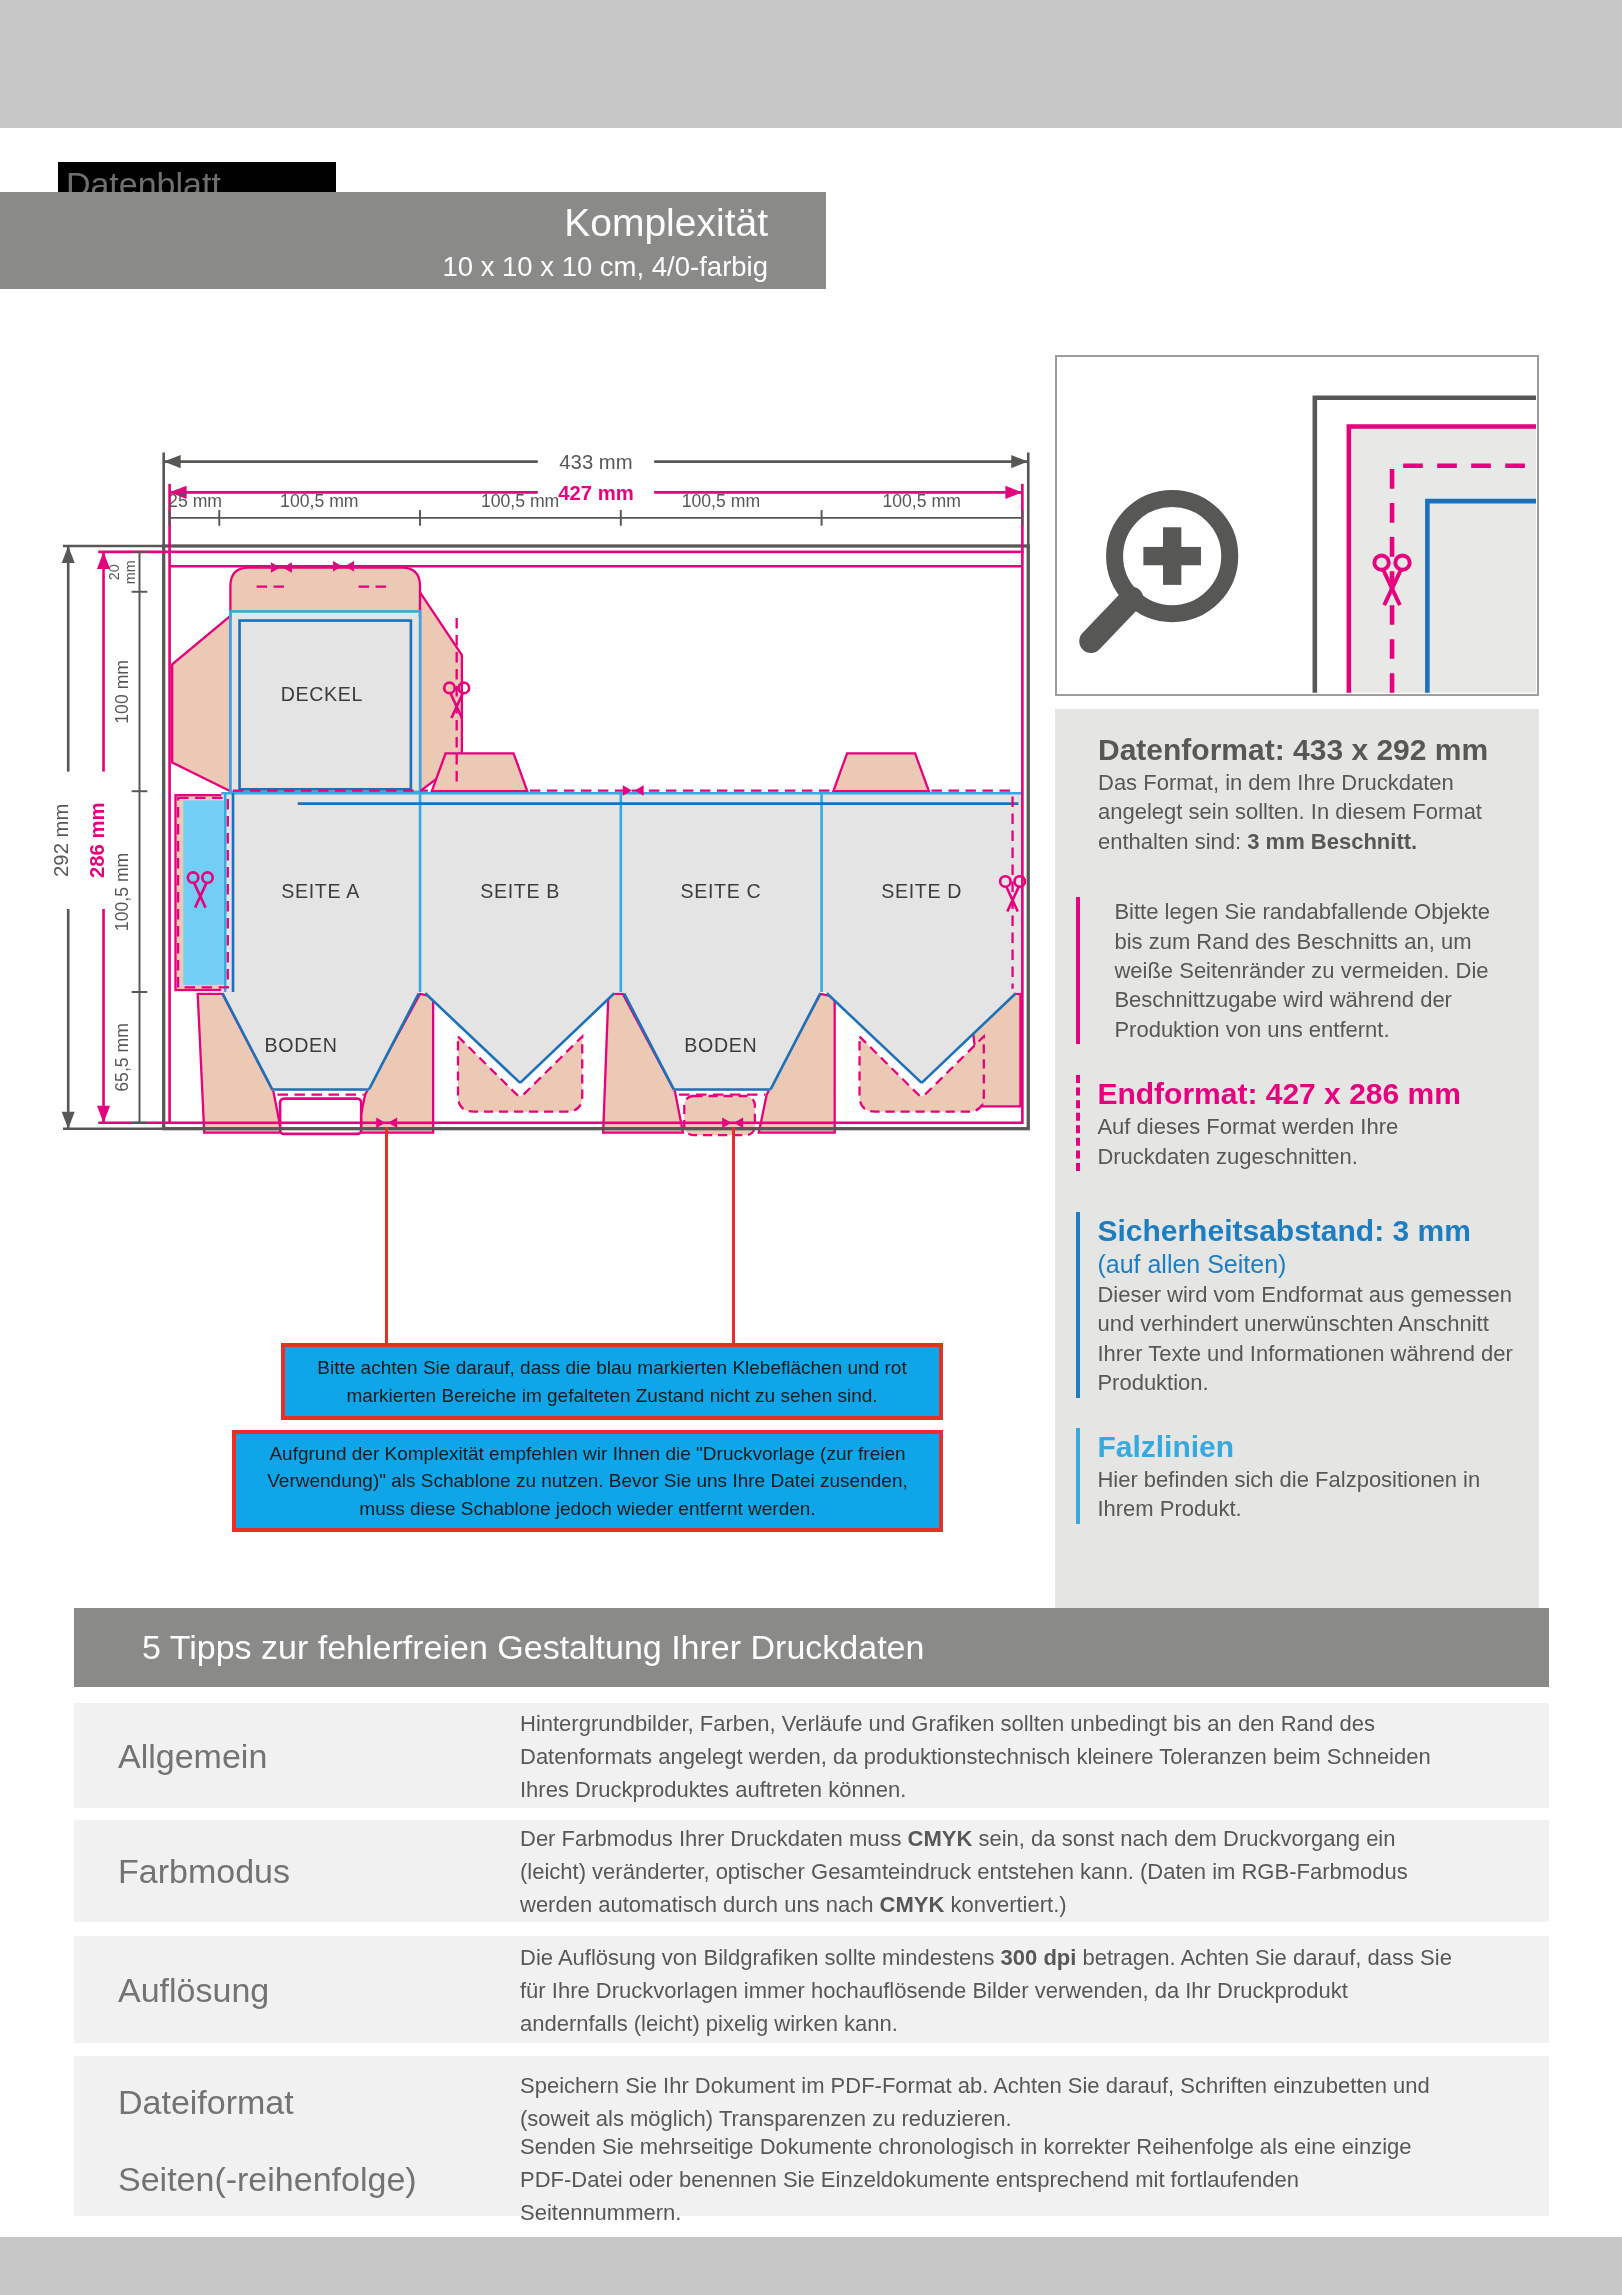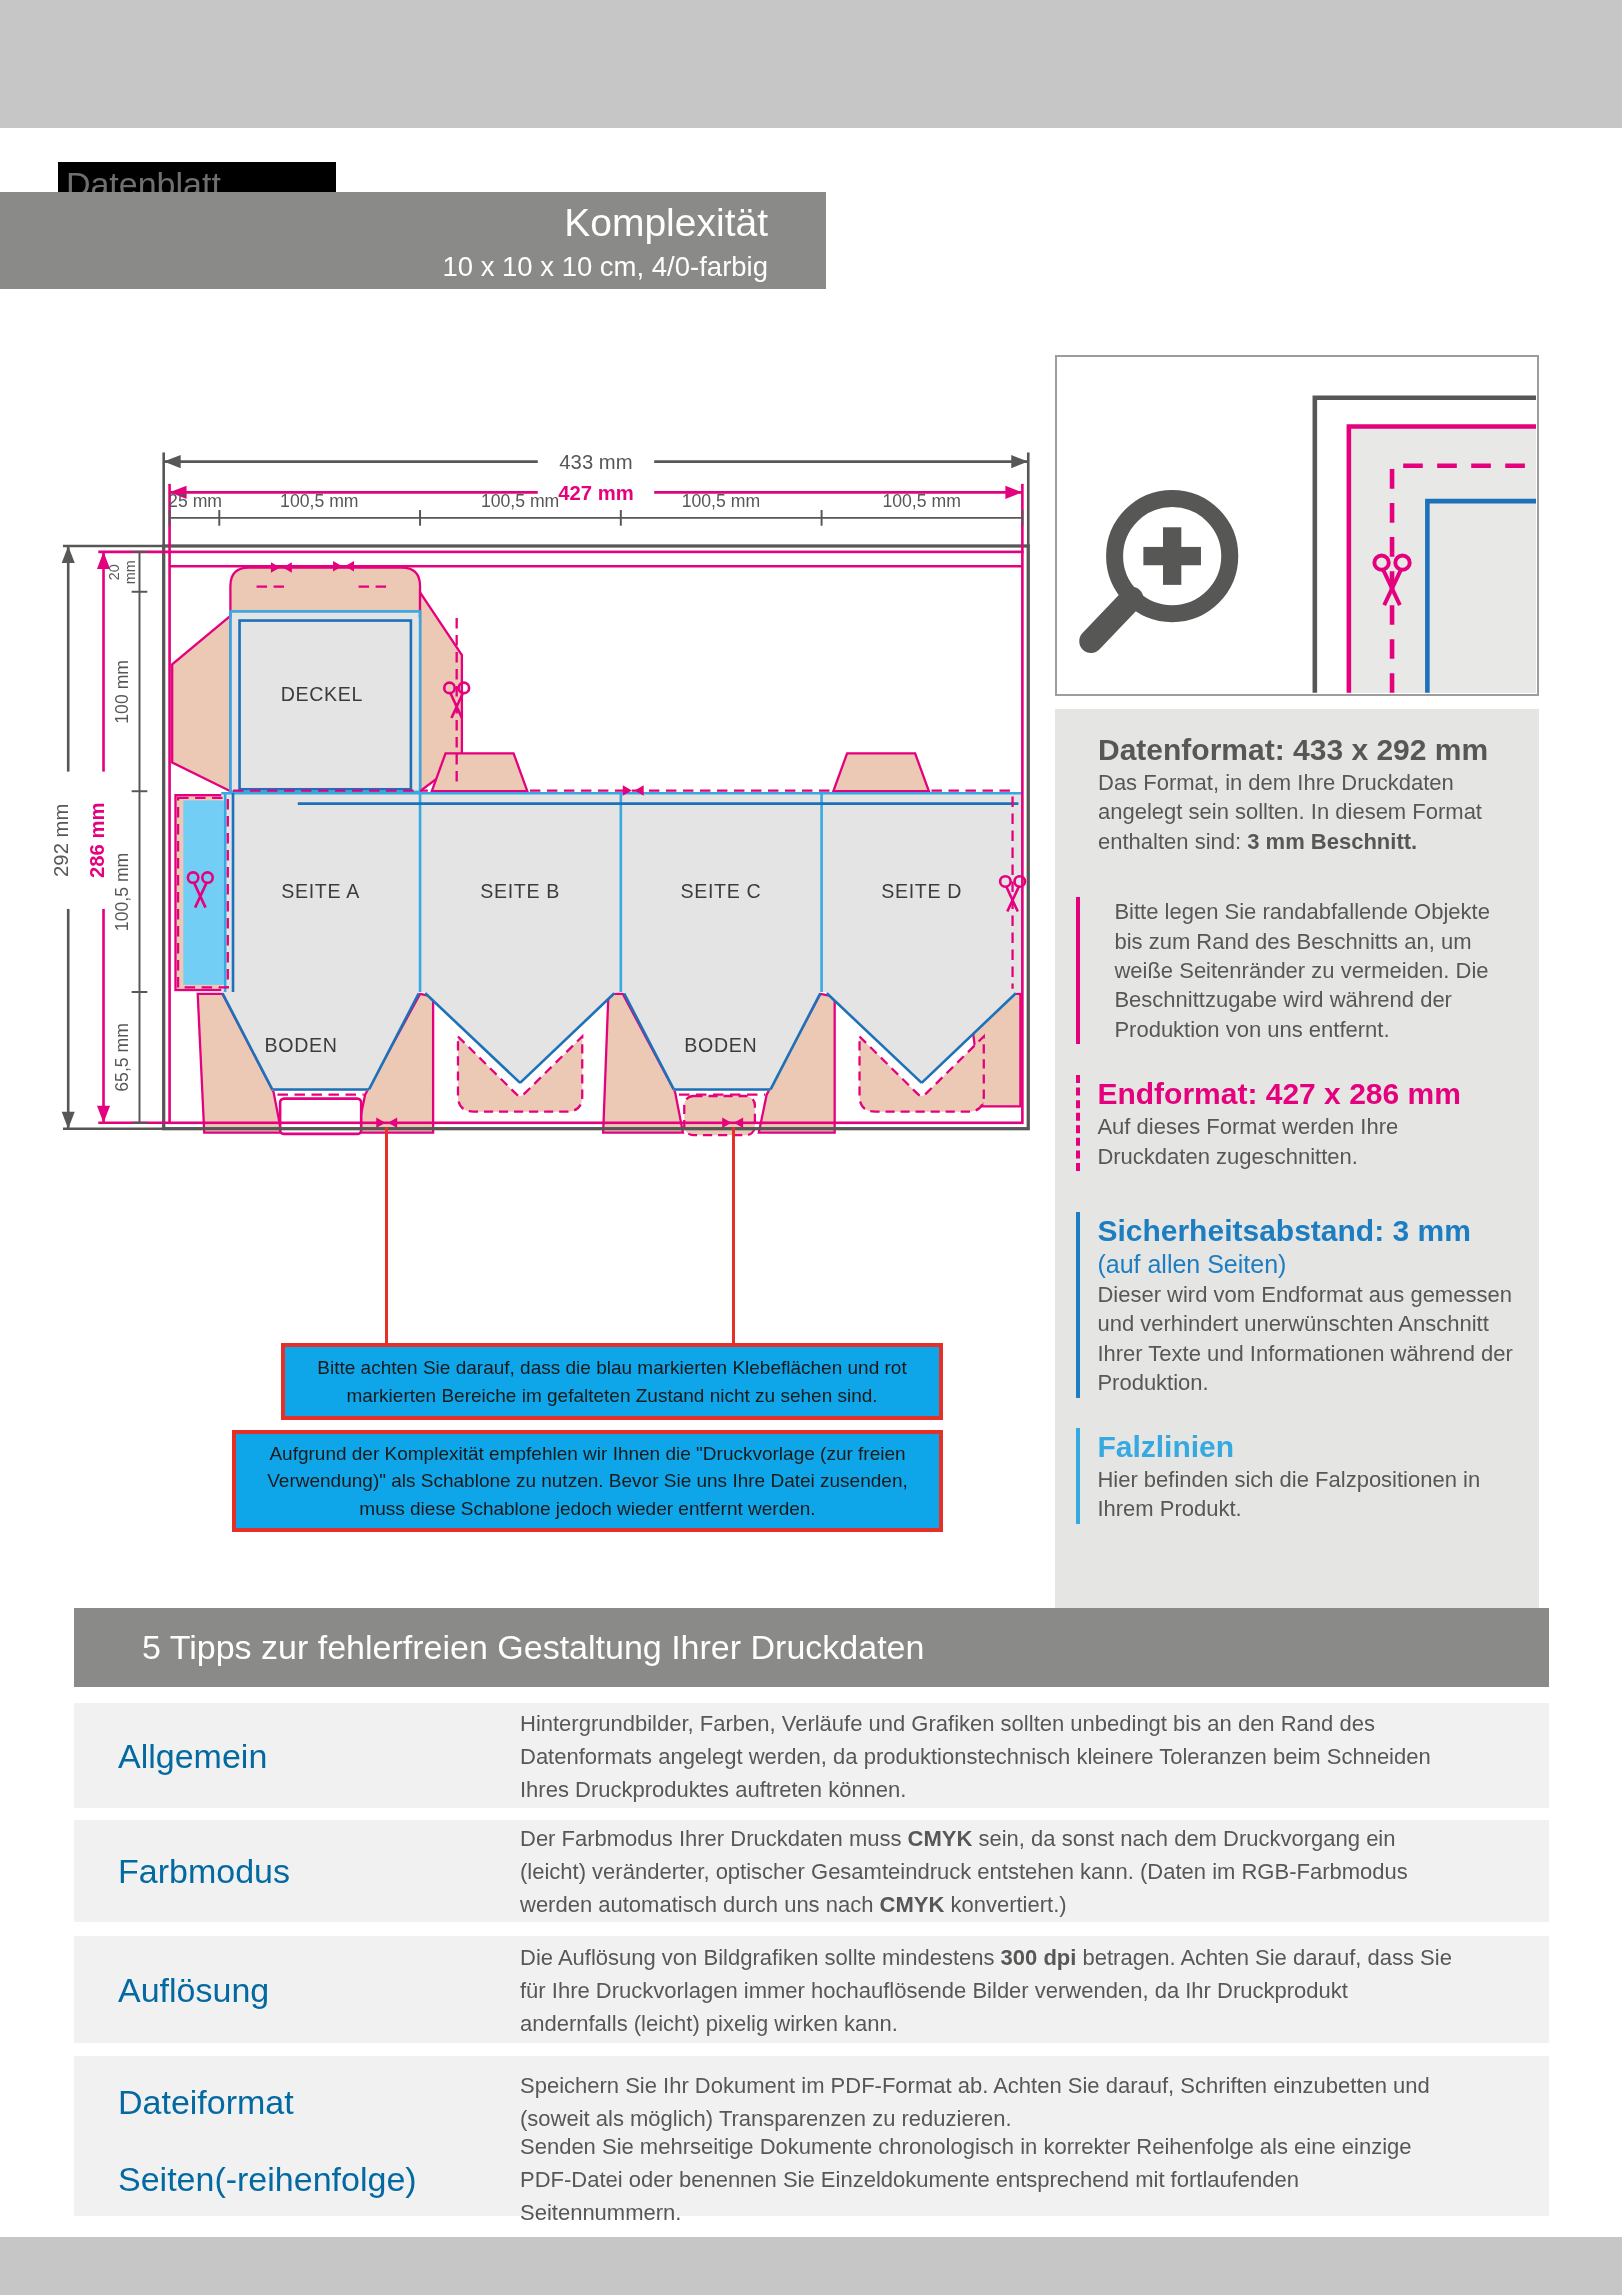--- a/index.html
+++ b/index.html
@@ -34,21 +34,21 @@
   
   .red-line{width:3.3px;background:#e53027;}
   .note-box{background:#0ea5e9;border:4.6px solid #e53027;color:#1a1a1a;
       font-size:19px;line-height:27.5px;text-align:center;box-sizing:border-box;
       display:flex;align-items:center;justify-content:center;padding:3.9px 13px;}
   
   #tips-header{left:74px;top:1608px;width:1475px;height:79px;background:#8a8a89;
       color:#fff;font-size:34px;line-height:79px;padding-left:68px;box-sizing:border-box;}
   .tip-row{position:absolute;left:74px;width:1475px;background:#f1f1f1;}
   .tip-label{position:absolute;left:44px;top:50%;transform:translateY(-50%);
-      font-size:34px;color:#0369a1;}
+      font-size:34px;color:#737373;}
   .tip-body{position:absolute;left:446px;top:50%;transform:translateY(-50%);
       width:936px;font-size:22px;line-height:33px;color:#575756;}
   #footer-band{left:0;top:2237px;width:1623px;height:59px;background:#c6c6c6;}
   svg text{font-family:"Liberation Sans",sans-serif;}
 </style>
 </head>
 <body>
 
 <div id="page">
 

